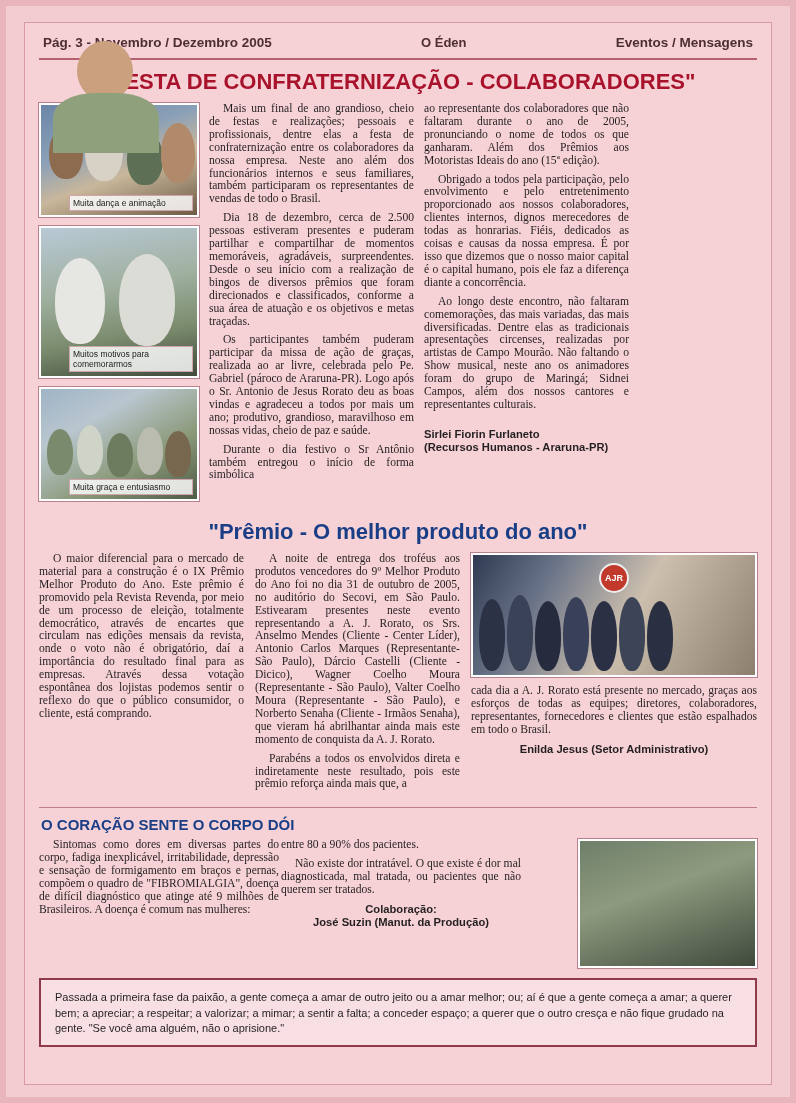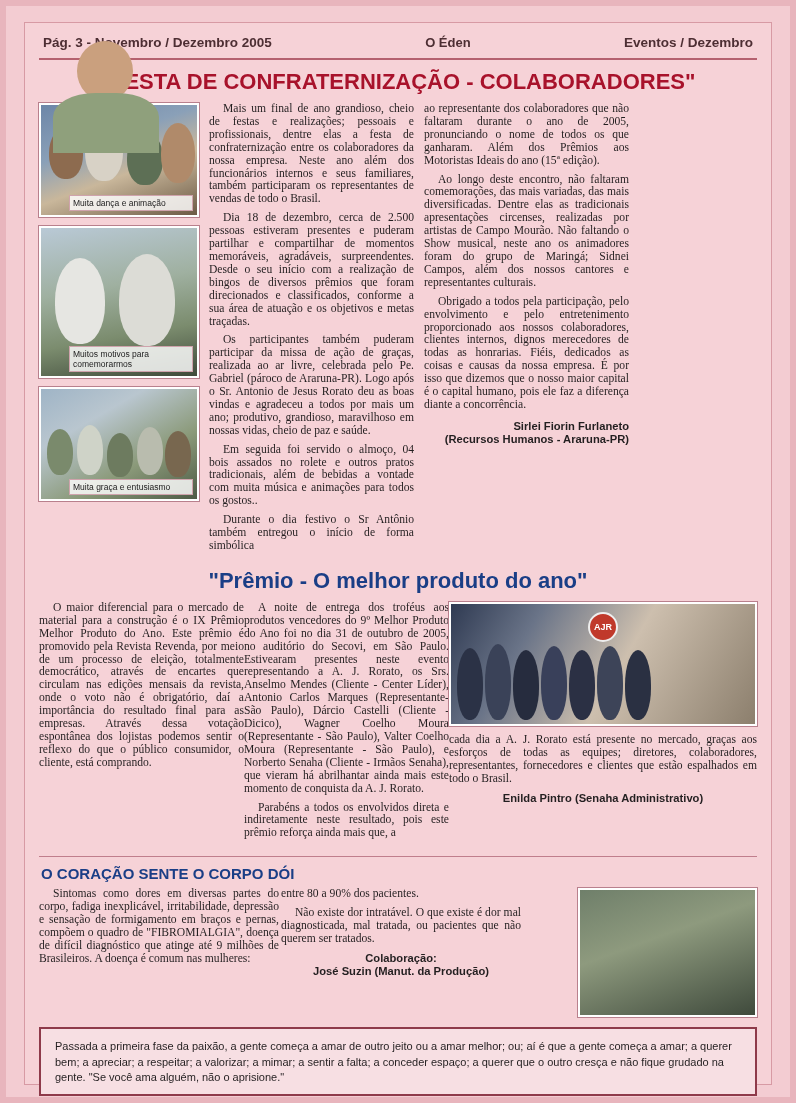--- a/index.html
+++ b/index.html
@@ -75,31 +75,31 @@
   .colA{width:205px;flex:0 0 205px;}
   .colB{width:205px;flex:0 0 205px;}
   p{
     margin:0 0 6px 0;
     font-size:11.6px;line-height:12.9px;
     text-align:justify;text-indent:14px;
     hyphens:auto;
   }
   p.noind{text-indent:0;}
   .sig{
-    text-align:right;font-weight:bold;font-size:11.2px;
-    font-family:"Liberation Sans", sans-serif;
-    margin-top:8px;line-height:13px;
+    font-weight:bold;font-size:11.2px;
+    font-family:"Liberation Sans", sans-serif;
+    margin-top:16px;line-height:13px;
   }
   .sig2{
     text-align:center;font-weight:bold;font-size:11.2px;
     font-family:"Liberation Sans", sans-serif;
     margin-top:6px;line-height:13px;
   }
   
-  .art2{display:flex;}
+  .art2{display:flex;gap:11px;}
   .a2col{width:205px;flex:0 0 205px;}
   .a2right{flex:1;}
   .photo-wide{
     height:120px;border:2px solid #fff;box-shadow:0 0 0 1px #b9808d;
     background:linear-gradient(120deg,#2f3a52 0%,#6a7488 25%,#cdbfae 55%,#8c7f6d 100%);
     position:relative;margin-bottom:8px;
   }
   .photo-wide .logo{
     position:absolute;left:50%;top:8px;transform:translateX(-50%);
     width:26px;height:26px;border-radius:50%;
@@ -131,21 +131,21 @@
 </style>
 </head>
 <body>
 
 <div class="page">
   <div class="inner">
 
     <div class="masthead">
       <span>Pág. 3 - Novembro / Dezembro 2005</span>
       <span class="mid">O Éden</span>
-      <span>Eventos / Dezembro</span>
+      <span>Eventos / Mensagens</span>
     </div>
 
     <h1 class="section-title">"FESTA DE CONFRATERNIZAÇÃO - COLABORADORES"</h1>
 
     <div class="art1">
       <div class="col-photos">
         <div class="photo ph-a">
           <div class="people">
             <i style="left:8px;top:22px;width:34px;height:52px;background:#8d6b4f"></i>
             <i style="left:44px;top:14px;width:38px;height:62px;background:#d8d2c6"></i>
@@ -170,28 +170,27 @@
             <i style="left:124px;top:42px;width:26px;height:46px;background:#78674f"></i>
           </div>
           <div class="cap">Muita graça e entusiasmo</div>
         </div>
       </div>
 
       <div class="colA">
         <p>Mais um final de ano grandioso, cheio de festas e realizações; pessoais e profissionais, dentre elas a festa de confraternização entre os colaboradores da nossa empresa. Neste ano além dos funcionários internos e seus familiares, também participaram os representantes de vendas de todo o Brasil.</p>
         <p>Dia 18 de dezembro, cerca de 2.500 pessoas estiveram presentes e puderam partilhar e compartilhar de momentos memoráveis, agradáveis, surpreendentes. Desde o seu início com a realização de bingos de diversos prêmios que foram direcionados e classificados, conforme a sua área de atuação e os objetivos e metas traçadas.</p>
         <p>Os participantes também puderam participar da missa de ação de graças, realizada ao ar livre, celebrada pelo Pe. Gabriel (pároco de Araruna-PR). Logo após o Sr. Antonio de Jesus Rorato deu as boas vindas e agradeceu a todos por mais um ano; produtivo, grandioso, maravilhoso em nossas vidas, cheio de paz e saúde.</p>
-        <p>Em seguida foi servido o almoço, 04 bois assados no rolete e outros pratos tradicionais, além de bebidas a vontade com muita música e animações para todos os gostos..</p>
         <p>Durante o dia festivo o Sr Antônio também entregou o início de forma simbólica</p>
       </div>
 
       <div class="colB">
         <p class="noind">ao representante dos colaboradores que não faltaram durante o ano de 2005, pronunciando o nome de todos os que ganharam. Além dos Prêmios aos Motoristas Ideais do ano (15ª edição).</p>
+        <p>Obrigado a todos pela participação, pelo envolvimento e pelo entretenimento proporcionado aos nossos colaboradores, clientes internos, dignos merecedores de todas as honrarias. Fiéis, dedicados as coisas e causas da nossa empresa. É por isso que dizemos que o nosso maior capital é o capital humano, pois ele faz a diferença diante a concorrência.</p>
         <p>Ao longo deste encontro, não faltaram comemorações, das mais variadas, das mais diversificadas. Dentre elas as tradicionais apresentações circenses, realizadas por artistas de Campo Mourão. Não faltando o Show musical, neste ano os animadores foram do grupo de Maringá; Sidnei Campos, além dos nossos cantores e representantes culturais.</p>
-        <p>Obrigado a todos pela participação, pelo envolvimento e pelo entretenimento proporcionado aos nossos colaboradores, clientes internos, dignos merecedores de todas as honrarias. Fiéis, dedicados as coisas e causas da nossa empresa. É por isso que dizemos que o nosso maior capital é o capital humano, pois ele faz a diferença diante a concorrência.</p>
         <div class="sig">
           <div>Sirlei Fiorin Furlaneto</div>
           <div>(Recursos Humanos - Araruna-PR)</div>
         </div>
       </div>
     </div>
 
     <h1 class="section-title blue">"Prêmio - O melhor produto do ano"</h1>
 
     <div class="art2">
@@ -209,21 +208,21 @@
             <i style="left:6px;top:44px;width:26px;height:72px;background:#2b3246"></i>
             <i style="left:34px;top:40px;width:26px;height:76px;background:#3a4258"></i>
             <i style="left:62px;top:46px;width:26px;height:70px;background:#262c3e"></i>
             <i style="left:90px;top:42px;width:26px;height:74px;background:#39405a"></i>
             <i style="left:118px;top:46px;width:26px;height:70px;background:#2b3044"></i>
             <i style="left:146px;top:42px;width:26px;height:74px;background:#3d4458"></i>
             <i style="left:174px;top:46px;width:26px;height:70px;background:#2a3042"></i>
           </div>
         </div>
         <p class="noind">cada dia a A. J. Rorato está presente no mercado, graças aos esforços de todas as equipes; diretores, colaboradores, representantes, fornecedores e clientes que estão espalhados em todo o Brasil.</p>
-        <div class="sig2">Enilda Pintro  (Senaha Administrativo)</div>
+        <div class="sig2">Enilda Jesus  (Setor Administrativo)</div>
       </div>
     </div>
 
     <hr class="rule">
 
     <h2 class="small-title">O CORAÇÃO SENTE O CORPO DÓI</h2>
 
     <div class="art3">
       <div class="a3col">
         <p>Sintomas como dores em diversas partes do corpo, fadiga inexplicável, irritabilidade, depressão e sensação de formigamento em braços e pernas, compõem o quadro de "FIBROMIALGIA", doença de difícil diagnóstico que atinge até 9 milhões de Brasileiros. A doença é comum nas mulheres:</p>

